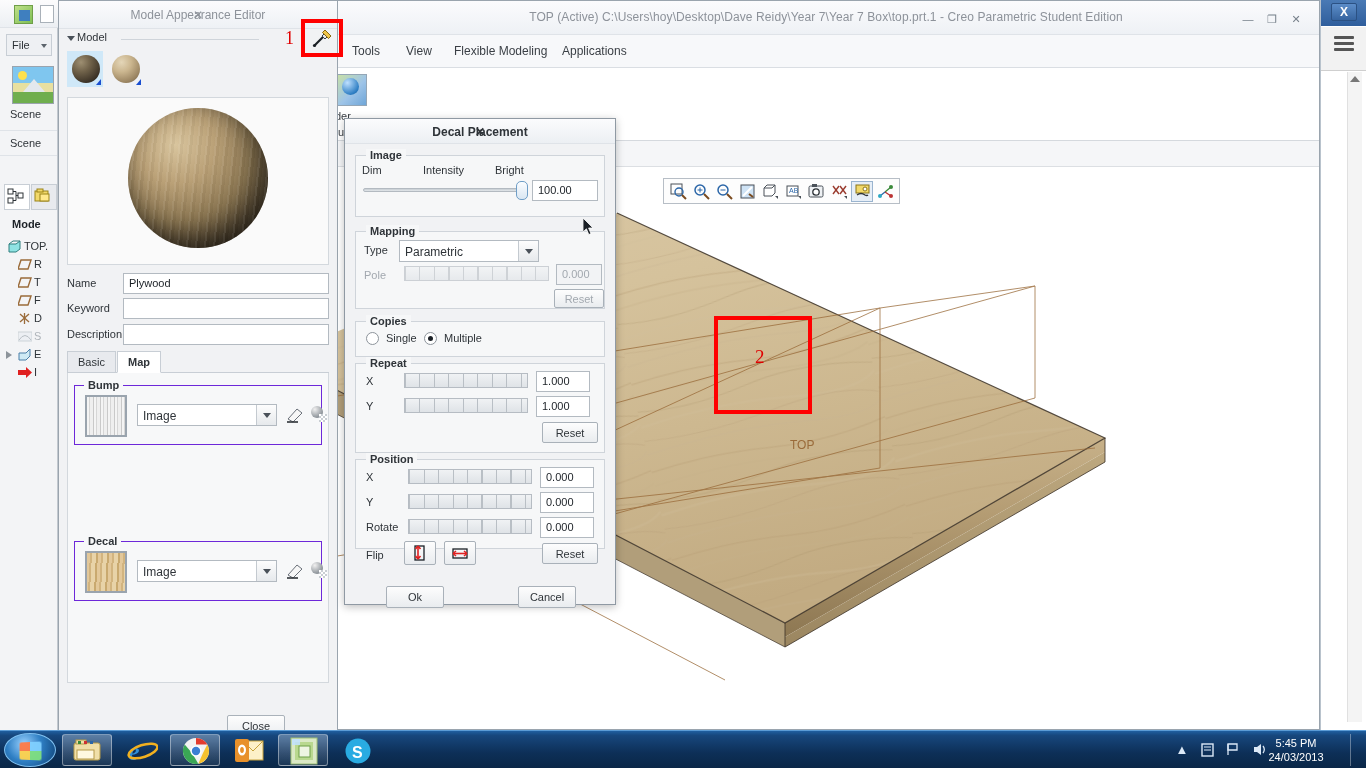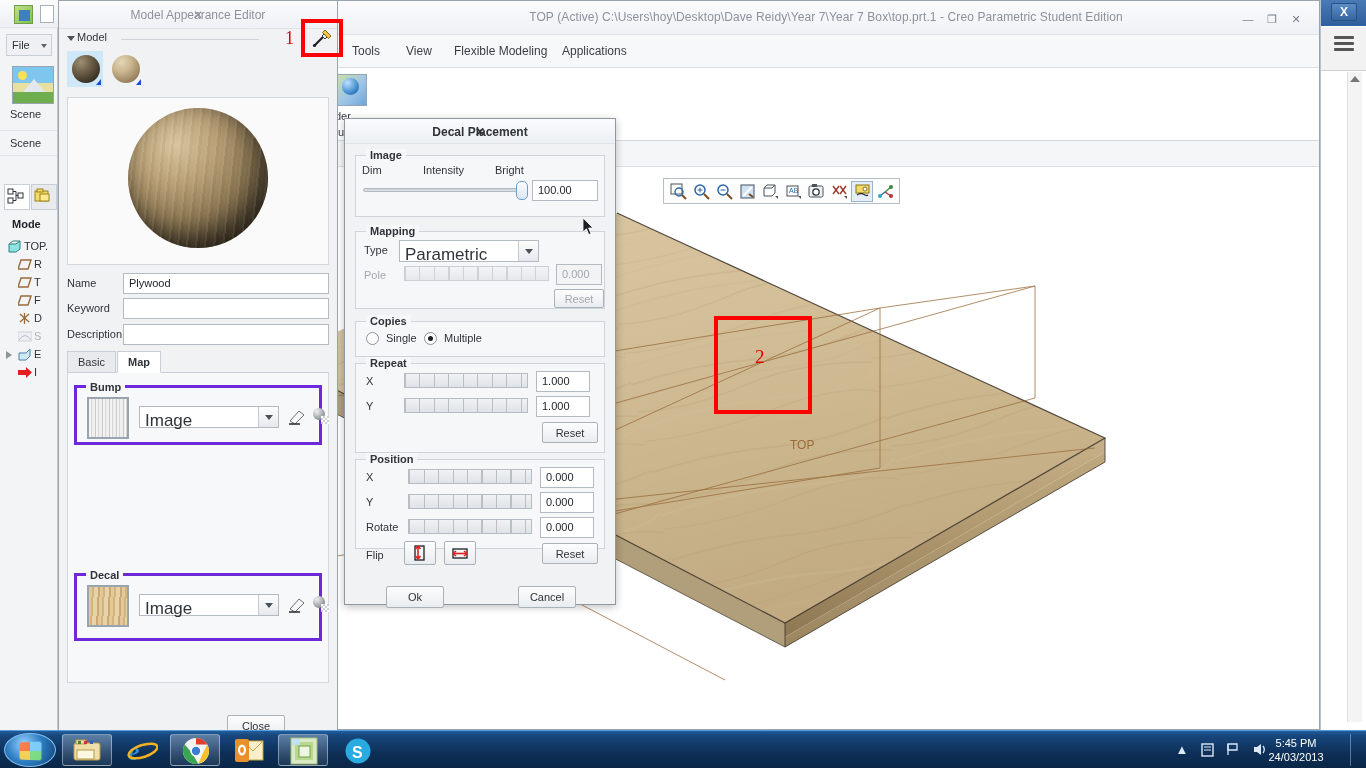--- a/index.html
+++ b/index.html
@@ -143,27 +143,27 @@
   .frow .finp { position:absolute; left:56px; width:206px; height:21px; background:#fff;
       border:1px solid #b3bac1; font-size:11px; color:#1b2026; padding:3px 0 0 5px;}
 
   #mae-tabs { position:absolute; left:8px; top:350px; width:262px; height:22px; border-bottom:1px solid #c8ced5;}
   .mtab { position:absolute; top:0; height:22px; line-height:21px; padding:0 10px; font-size:11px;
       border:1px solid #c8ced5; background:#e8eaee; color:#2f3439; }
   .mtab.active { background:#fff; border-bottom:1px solid #fff; font-weight:bold; }
 
   #mae-mapbody { position:absolute; left:8px; top:372px; width:262px; height:310px; background:#f7f8f9;
       border:1px solid #d3d8dd; border-top:none;}
-  .grp { position:absolute; left:6px; width:248px; border:3px solid #6d28d9; background:#f7f8f9;text-align:center;}
+  .grp { position:absolute; left:6px; width:248px; border:1px solid #6d28d9; background:#f7f8f9;text-align:center;}
   .grp > .gl { position:absolute; left:9px; top:-7px; background:#f7f8f9; padding:0 4px;
       font-size:11px; color:#2f3439; font-weight:bold;}
   .thumb { position:absolute; left:10px; top:9px; width:42px; height:42px; border:2px solid #9aa4ae; background:#fff;}
   .combo { position:absolute; left:62px; top:18px; width:140px; height:22px; background:#fff;
       border:1px solid #b3bac1; }
-  .combo .ct { position:absolute; left:5px; top:4px; font-size:17px; color:#2f3439;}
+  .combo .ct { position:absolute; left:5px; top:4px; font-size:12px; color:#2f3439;}
   .combo .cb { position:absolute; right:0; top:0; width:20px; height:20px;
       background:linear-gradient(#fdfdfd,#e6e9ec); border-left:1px solid #c4cad0;}
   .combo .cb i { position:absolute; left:6px; top:8px; width:0;height:0;
       border-left:4px solid transparent;border-right:4px solid transparent;border-top:5px solid #4a5159;}
   .eraser { position:absolute; left:210px; top:18px; width:20px; height:20px;}
   .gball { position:absolute; left:236px; top:20px; width:16px; height:16px;}
   .gball .b { position:absolute; left:0; top:0; width:12px; height:12px; border-radius:50%;
       background:radial-gradient(circle at 32% 28%, #f0f0f0, #8e949a 70%, #5c6268);}
   .gball .chk { position:absolute; right:0; bottom:0; width:8px; height:8px;
       background: repeating-conic-gradient(#c9ced3 0 25%, #ffffff 0 50%) 0 0/4px 4px;}
@@ -612,21 +612,21 @@
             <line x1="2" y1="18" x2="13" y2="18" stroke="#2f3439" stroke-width="1.6"></line>
           </svg>
       </span>
       <span class="gball">
           <span class="b"></span>
           <span class="chk"></span>
         </span>
     </div>
 
 
-    <div class="grp" style="top:168px; height:68px;margin-top:32px;">
+    <div class="grp" style="top:168px; height:60px;">
       <span class="gl">Decal</span>
       <span class="thumb" style="background:repeating-linear-gradient(93deg,#e3c89a 0 3px,#d2b47f 3px 5px,#e8d3a8 5px 9px,#c9a96f 9px 11px);"></span>
       <span class="combo">
         <span class="ct">Image</span>
         <span class="cb">
             <i></i>
           </span>
       </span>
       <span class="eraser">
         <svg width="20" height="20" viewBox="0 0 20 20">

